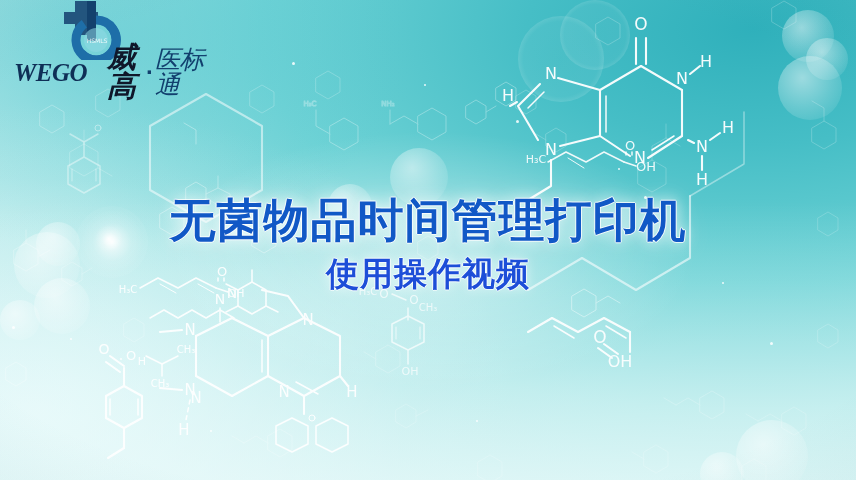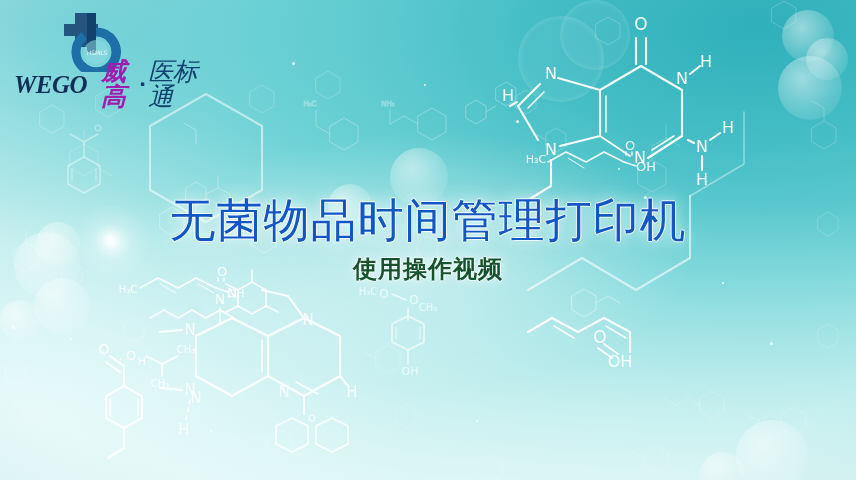--- a/index.html
+++ b/index.html
@@ -71,21 +71,21 @@
   }
   .speck {
     position: absolute;
     border-radius: 50%;
     background: rgba(255,255,255,0.85);
   }
 
   
   #logo {
     position: absolute;
-    left: 14px; top: 12px;
+    left: 14px; top: 0;
     width: 190px; height: 84px;
   }
   #logo-mark { position: absolute; left: 44px; top: 0; width: 68px; height: 60px; }
   #logo-wordmark {
     position: absolute;
     left: 0; top: 58px;
     width: 190px; height: 28px;
     display: flex; align-items: center;
   }
   .wm-wego {
@@ -94,24 +94,24 @@
     font-weight: bold;
     font-size: 25px;
     letter-spacing: -0.5px;
     color: #0f2f56;
     line-height: 1;
   }
   .wm-cn {
     font-family: "DejaVu Sans", "Liberation Sans", sans-serif;
     font-weight: bold;
     font-style: italic;
-    font-size: 25px;
-    color: #a21caf;
+    font-size: 29px;
+    color: #0f172a;
     line-height: 1;
-    margin-left: 14px;
+    margin-left: 20px;
     letter-spacing: -0.5px;
   }
   .wm-dot {
     font-size: 24px; font-weight: bold; color: #12406e;
     margin: 0 1px; line-height: 1;
   }
   .wm-cn2 {
     font-family: "DejaVu Sans", "Liberation Sans", sans-serif;
     font-weight: normal;
     font-style: italic;
@@ -123,42 +123,42 @@
 
   
   #title-block {
     position: absolute;
     left: 0; right: 0;
     top: 196px;
     text-align: center;
   }
   #main-title {
     font-family: "DejaVu Sans", "Liberation Sans", sans-serif;
-    font-weight: normal;
+    font-weight: bold;
     font-size: 46px;
     line-height: 1.06;
     letter-spacing: 1px;
     color: #1158c6;
     text-shadow:
       0 0 1px rgba(255,255,255,0.95),
       1px 0 0 rgba(255,255,255,0.75),
       -1px 0 0 rgba(255,255,255,0.75),
       0 1px 0 rgba(255,255,255,0.75),
       0 -1px 0 rgba(255,255,255,0.75),
       0 0 14px rgba(255,255,255,0.85),
       0 0 26px rgba(255,255,255,0.55);
     margin: 0;
   }
   #sub-title {
     font-family: "DejaVu Sans", "Liberation Sans", sans-serif;
     font-weight: bold;
-    font-size: 24px;
+    font-size: 33px;
     line-height: 1.1;
     letter-spacing: 1px;
-    color: #14532d;
+    color: #1d4ed8;
     margin: 11px 0 15px 0;
     text-shadow:
       0 0 1px rgba(255,255,255,0.9),
       1px 0 0 rgba(255,255,255,0.65),
       -1px 0 0 rgba(255,255,255,0.65),
       0 1px 0 rgba(255,255,255,0.65),
       0 -1px 0 rgba(255,255,255,0.65),
       0 0 12px rgba(255,255,255,0.8);
   }
 </style>

